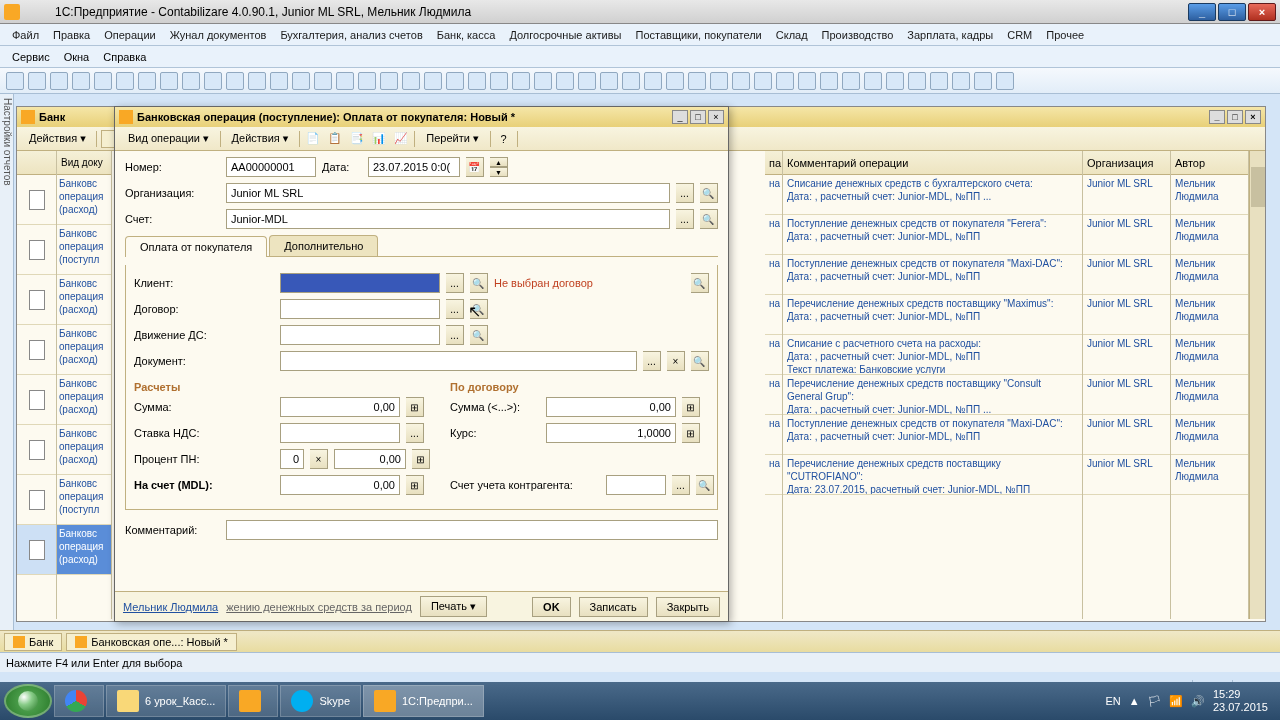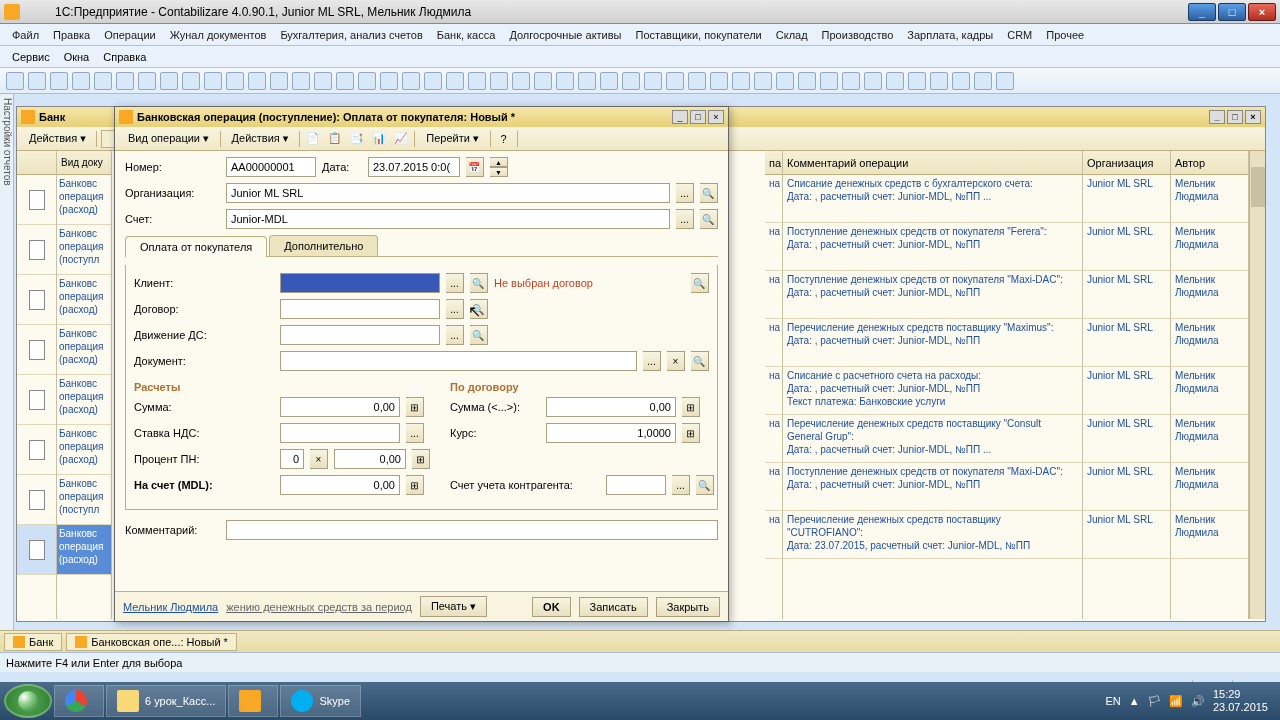--- a/index.html
+++ b/index.html
@@ -47,21 +47,21 @@
 .banktable-icons .row { height:50px; display:flex; align-items:center; justify-content:center; border-bottom:1px solid #e0d8b8; }
 .banktable-icons .row .doc { width:16px; height:20px; background:#fff; border:1px solid #888; position:relative; }
 .banktable-icons .row.sel { background:#cde0f5; }
 
 .banktable-col1 { width:55px; border-right:1px solid #c8c0a0; }
 .banktable-col1 .hdr { height:24px; background:linear-gradient(#f5f0d8,#ede4c0); border-bottom:1px solid #c0b080; display:flex; align-items:center; padding:0 4px; font-size:10px; }
 .banktable-col1 .cell { height:50px; border-bottom:1px solid #e0d8b8; padding:2px; font-size:10px; color:#2050a0; line-height:1.3; overflow:hidden; }
 .banktable-col1 .cell.sel { background:#5a8dd8; color:#fff; }
 .banktable-rcol { border-right:1px solid #c8c0a0; }
 .banktable-rcol .hdr { height:24px; background:linear-gradient(#f5f0d8,#ede4c0); border-bottom:1px solid #c0b080; display:flex; align-items:center; padding:0 4px; }
-.banktable-rcol .cell { height:48px; border-bottom:1px solid #e0d8b8; padding:2px 4px; font-size:10px; color:#2050a0; line-height:1.3; overflow:hidden; }
+.banktable-rcol .cell { height:40px; border-bottom:1px solid #e0d8b8; padding:2px 4px; font-size:10px; color:#2050a0; line-height:1.3; overflow:hidden; }
 
 
 .docwin { position:absolute; left:114px; top:12px; width:615px; height:516px; background:#fdfaf0; border:1px solid #666; box-shadow:2px 2px 8px rgba(0,0,0,0.3); }
 .docwin-title { height:20px; background:linear-gradient(#f5e6a8,#e8d078); display:flex; align-items:center; padding:0 4px; }
 .docwin-title .icon { width:14px; height:14px; background:#f9a825; margin-right:4px; }
 .docwin-title .t { flex:1; font-weight:bold; }
 .docwin-title .wbtn { width:16px; height:14px; background:#ddd; border:1px solid #888; margin-left:2px; cursor:pointer; display:flex; align-items:center; justify-content:center; font-size:9px; }
 
 .docwin-tb { height:24px; background:linear-gradient(#f8f4e0,#f0e8c8); border-bottom:1px solid #c0b080; display:flex; align-items:center; padding:0 6px; gap:4px; }
 .docwin-tb .btn { padding:2px 6px; cursor:pointer; border:1px solid transparent; }
@@ -566,20 +566,24 @@
       <div class="ti folder"></div>
       <span>6 урок_Касс...</span>
     </div>
   <div class="taskitem">
       <div class="ti"></div>
     </div>
   <div class="taskitem">
       <div class="ti skype"></div>
       <span>Skype</span>
     </div>
+  <div class="taskitem active">
+      <div class="ti"></div>
+      <span>1С:Предпри...</span>
+    </div>
   <div class="tray">
     <span>EN</span>
     <span>▲</span>
     <span>🏳</span>
     <span>📶</span>
     <span>🔊</span>
     <div class="clock">
       <div>15:29</div>
       <div>23.07.2015</div>
     </div>

